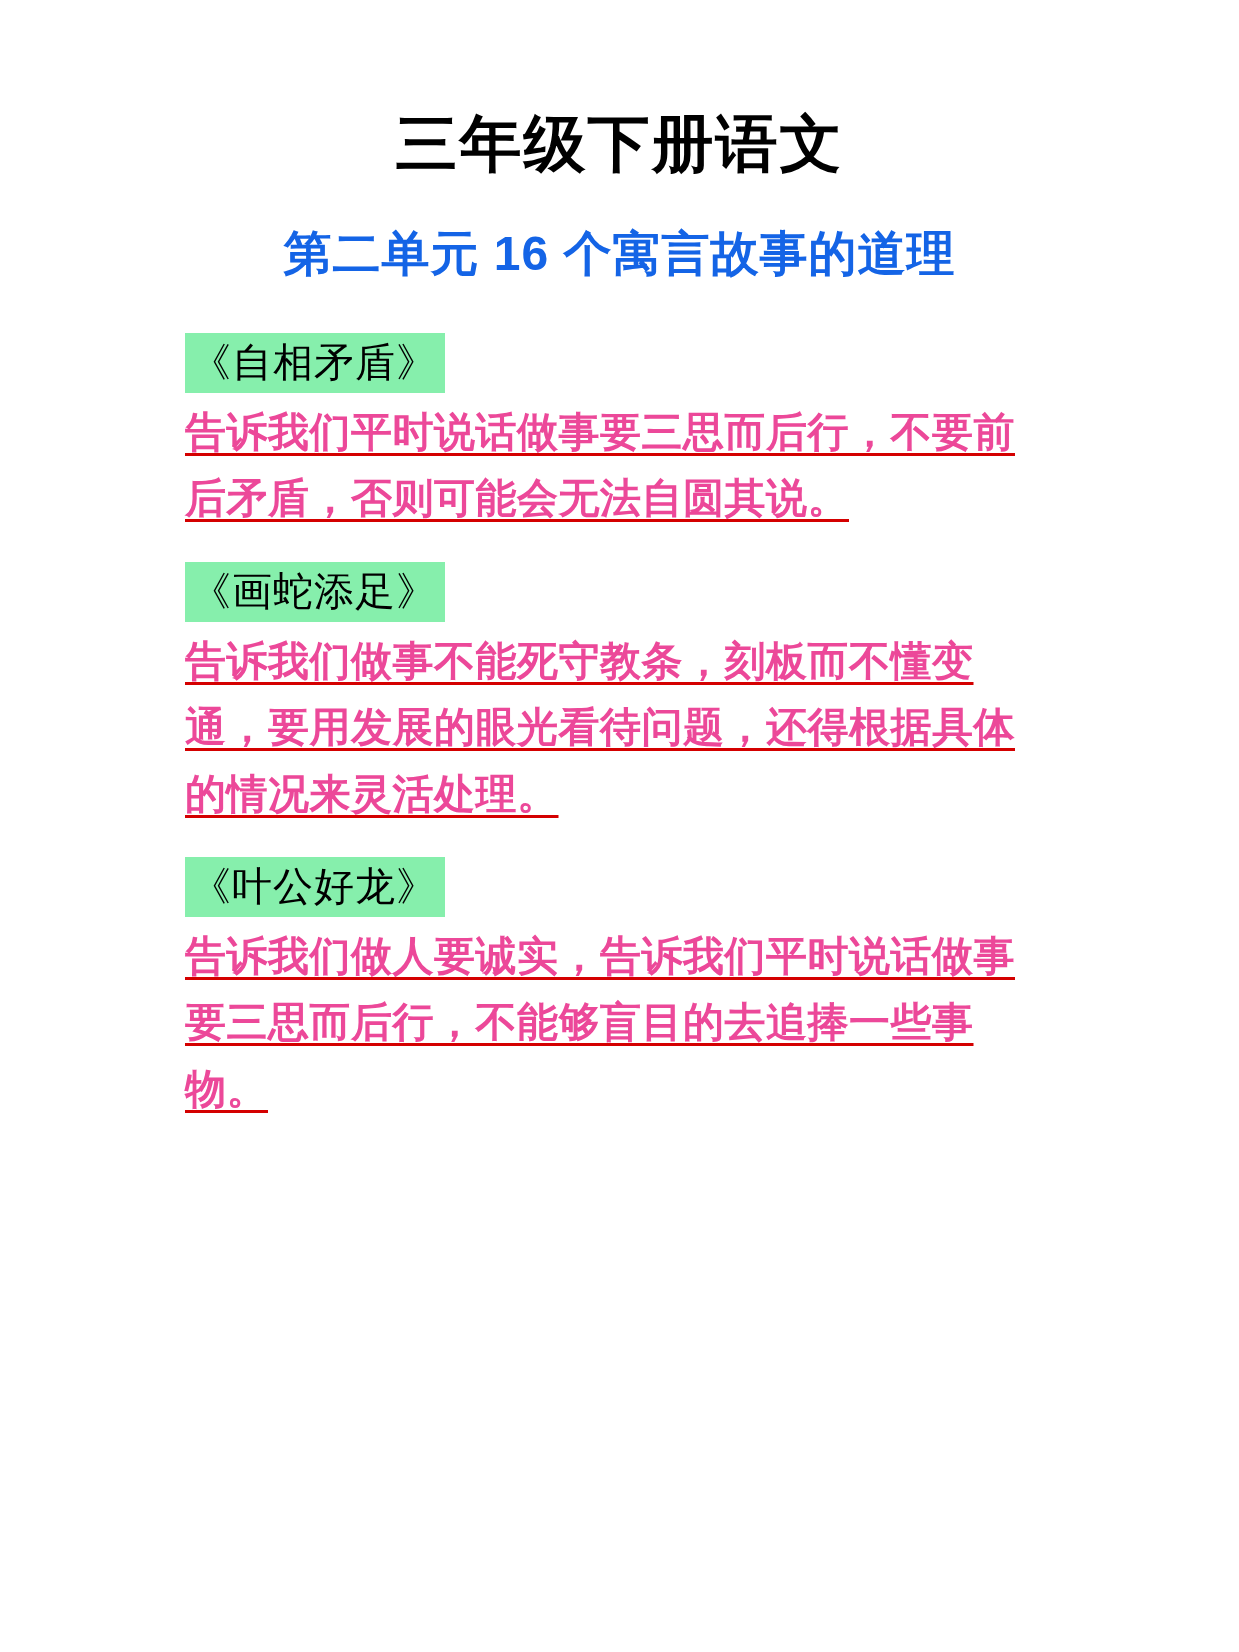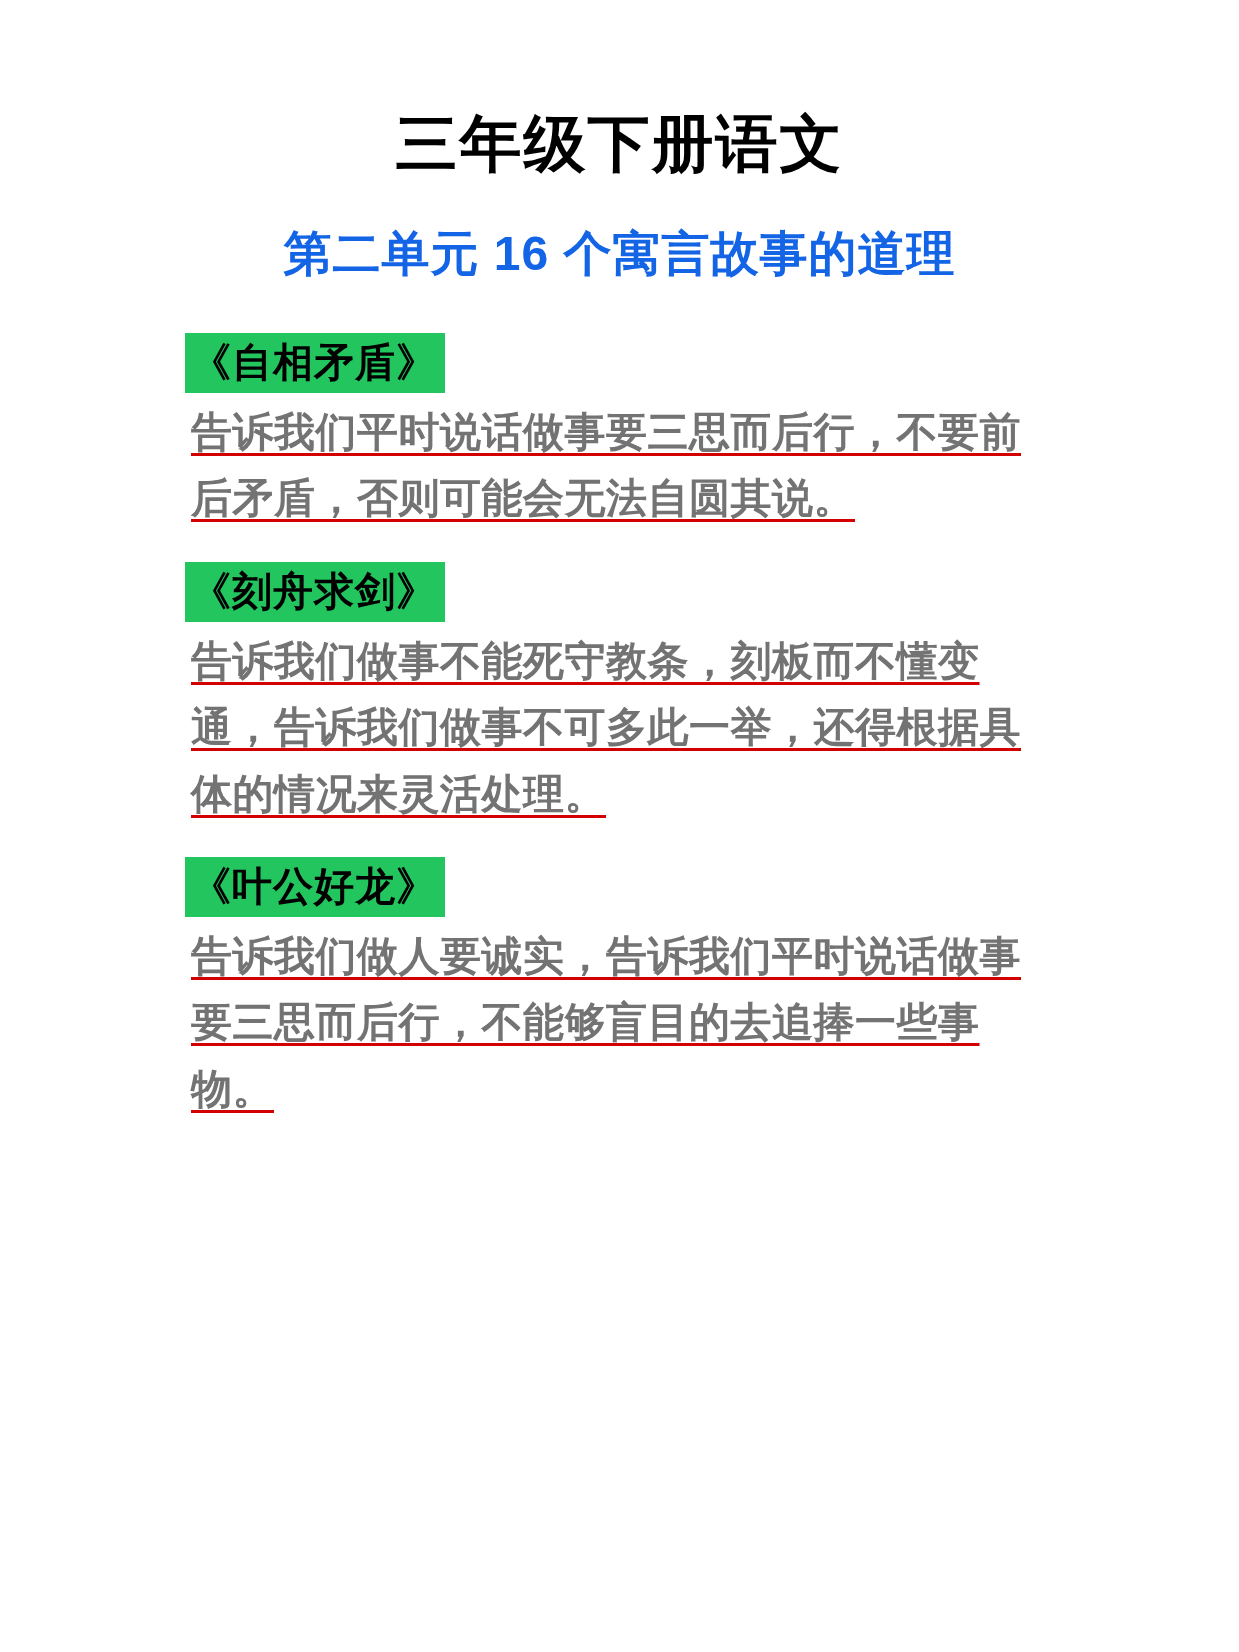--- a/index.html
+++ b/index.html
@@ -46,40 +46,40 @@
     padding: 44px 82px 0 185px;
   }
   .entry {
     margin-bottom: 30px;
   }
   .entry-title-wrap {
     margin: 0 0 6px 0;
   }
   .entry-title {
     display: inline-block;
-    background: #22c55e;
+    background: #86efac;
     color: #000000;
     font-size: 40px;
-    font-weight: bold;
+    font-weight: normal;
     line-height: 1.35;
     padding: 2px 8px 4px 6px;
     letter-spacing: 1px;
   }
   .entry-body {
-    color: #737373;
+    color: #ec4899;
     font-size: 41px;
     font-weight: bold;
     line-height: 1.62;
     letter-spacing: 0.5px;
     text-decoration: underline;
     text-decoration-color: #d40000;
     text-decoration-thickness: 3px;
     text-underline-offset: 7px;
     word-break: break-all;
-    margin: 6px;
+    margin: 0;
     max-width: 830px;
   }
 </style>
 </head>
 <body>
 
 <div class="page">
 
   <h1 class="doc-title">三年级下册语文</h1>
 
@@ -89,23 +89,23 @@
 
     <div class="entry">
       <div class="entry-title-wrap">
         <span class="entry-title">《自相矛盾》</span>
       </div>
       <p class="entry-body">告诉我们平时说话做事要三思而后行，不要前后矛盾，否则可能会无法自圆其说。</p>
     </div>
 
     <div class="entry">
       <div class="entry-title-wrap">
-        <span class="entry-title">《刻舟求剑》</span>
+        <span class="entry-title">《画蛇添足》</span>
       </div>
-      <p class="entry-body">告诉我们做事不能死守教条，刻板而不懂变通，告诉我们做事不可多此一举，还得根据具体的情况来灵活处理。</p>
+      <p class="entry-body">告诉我们做事不能死守教条，刻板而不懂变通，要用发展的眼光看待问题，还得根据具体的情况来灵活处理。</p>
     </div>
 
 
     <div class="entry">
       <div class="entry-title-wrap">
         <span class="entry-title">《叶公好龙》</span>
       </div>
       <p class="entry-body">告诉我们做人要诚实，告诉我们平时说话做事要三思而后行，不能够盲目的去追捧一些事物。</p>
     </div>
 

